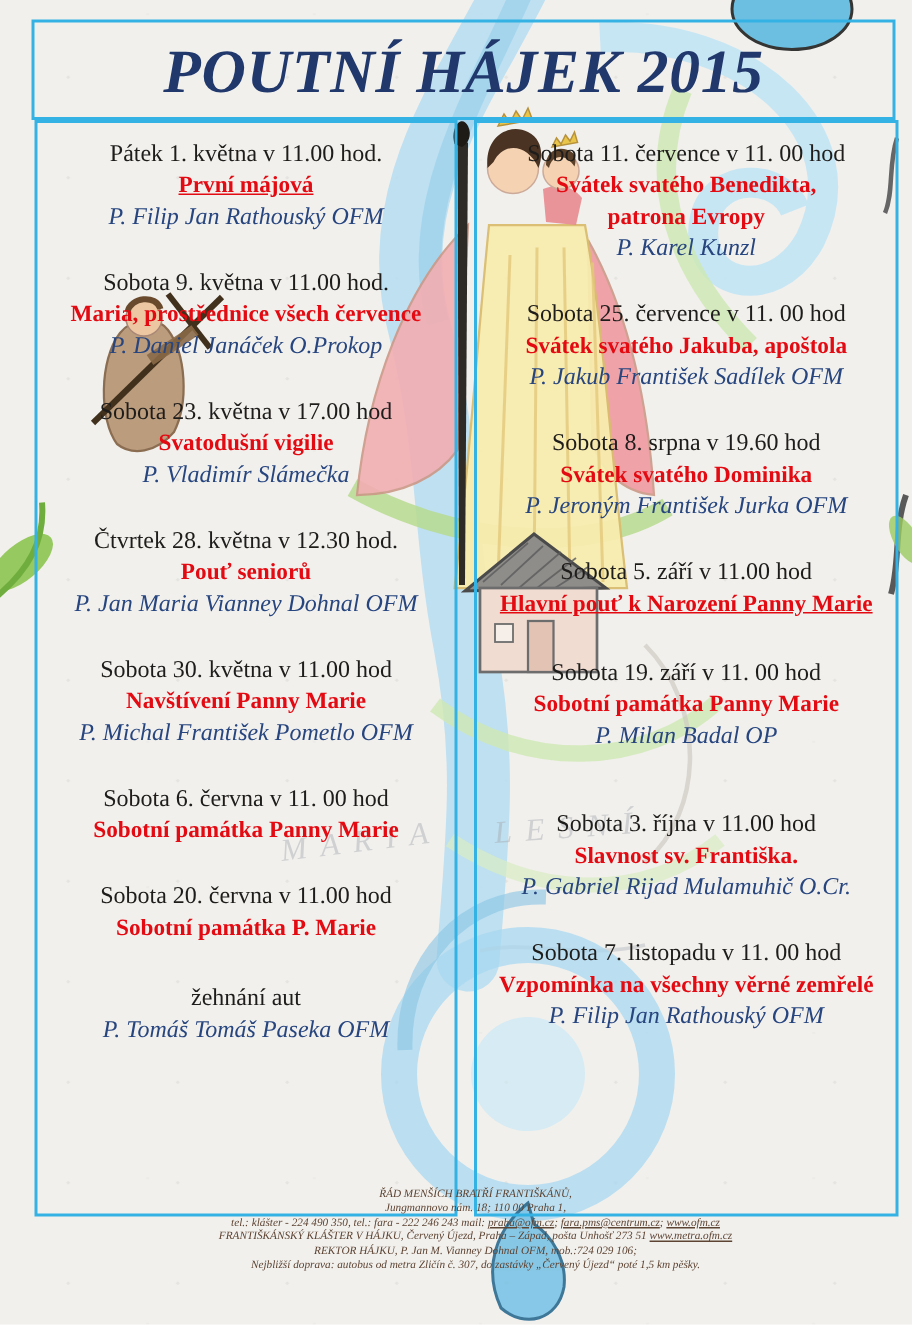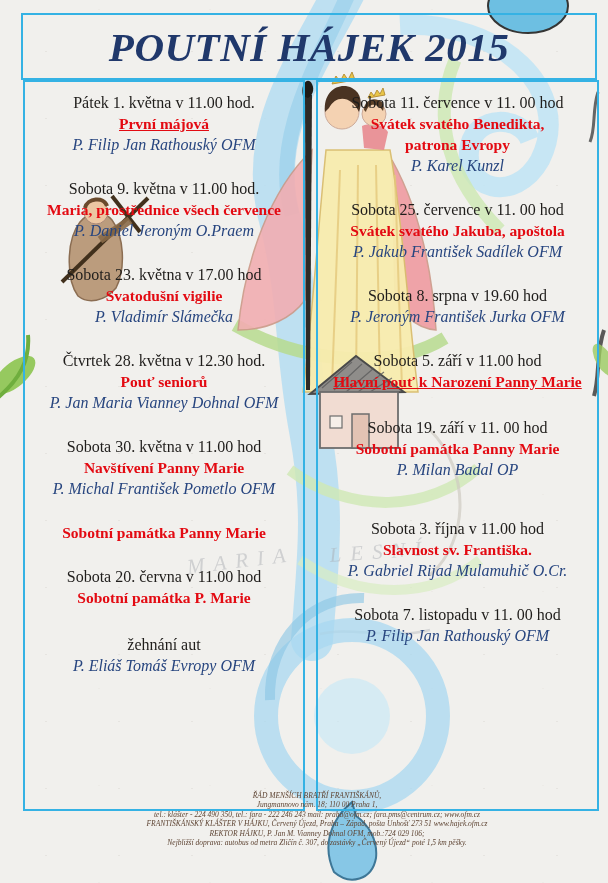--- a/index.html
+++ b/index.html
@@ -38,21 +38,21 @@
   .event .etitle.underlined{text-decoration:underline;}
   .event .note{color:#1f1d1b;margin-top:26px;}
   .event .priest{color:#27457f;font-style:italic;}
   .col-right .event:nth-of-type(5){margin-top:25px;}
   .col-right .event:nth-of-type(6){margin-top:38px;}
   .footer{
     position:absolute;right:11px;top:791px;width:560px;z-index:2;
     text-align:center;font-size:7.5px;line-height:9.4px;
     font-style:italic;color:#5e4433;
   }
-  .flink{margin-top:28px;}
+  .flink{text-decoration:underline;margin-top:28px;}
   .pencil-word{fill:#a7aab0;opacity:0.45;font-size:21px;letter-spacing:9px;font-style:italic;font-family:"Liberation Serif",serif;}
 </style>
 </head>
 <body>
 
 <div class="page">
 
   <svg class="bg" viewBox="0 0 608 883" aria-hidden="true">
 
     <path d="M345 -10 C 310 60, 255 130, 280 220 C 300 300, 295 350, 310 430 C 325 510, 318 560, 312 640" fill="none" stroke="#b5ddf1" stroke-width="42" stroke-linecap="round" opacity="0.85"></path>
@@ -119,84 +119,87 @@
 
   <div class="col col-left">
       <div class="event">
         <div class="date">Pátek 1. května v 11.00 hod.</div>
         <div class="etitle underlined">První májová</div>
         <div class="priest">P. Filip Jan Rathouský OFM</div>
       </div>
       <div class="event">
         <div class="date">Sobota 9. května v 11.00 hod.</div>
         <div class="etitle">Maria, prostřednice všech července</div>
-        <div class="priest">P. Daniel Jeroným O.Praem</div>
+        <div class="priest">P. Daniel Janáček O.Prokop</div>
       </div>
       <div class="event">
         <div class="date">Sobota 23. května v 17.00 hod</div>
         <div class="etitle">Svatodušní vigilie</div>
         <div class="priest">P. Vladimír Slámečka</div>
       </div>
       <div class="event">
         <div class="date">Čtvrtek 28. května v 12.30 hod.</div>
         <div class="etitle">Pouť seniorů</div>
         <div class="priest">P. Jan Maria Vianney Dohnal OFM</div>
       </div>
       <div class="event">
         <div class="date">Sobota 30. května v 11.00 hod</div>
         <div class="etitle">Navštívení Panny Marie</div>
         <div class="priest">P. Michal František Pometlo OFM</div>
       </div>
       <div class="event">
+        <div class="date">Sobota 6. června v 11. 00 hod</div>
         <div class="etitle">Sobotní památka Panny Marie</div>
       </div>
       <div class="event">
         <div class="date">Sobota 20. června v 11.00 hod</div>
         <div class="etitle">Sobotní památka P. Marie</div>
         <div class="note">žehnání aut</div>
-        <div class="priest">P. Eliáš Tomáš Evropy OFM</div>
+        <div class="priest">P. Tomáš Tomáš Paseka OFM</div>
       </div>
     </div>
   <div class="col col-right">
       <div class="event">
         <div class="date">Sobota 11. července v 11. 00 hod</div>
         <div class="etitle">Svátek svatého Benedikta,<br>patrona Evropy</div>
         <div class="priest">P. Karel Kunzl</div>
       </div>
       <div class="event">
         <div class="date">Sobota 25. července v 11. 00 hod</div>
         <div class="etitle">Svátek svatého Jakuba, apoštola</div>
         <div class="priest">P. Jakub František Sadílek OFM</div>
       </div>
       <div class="event">
         <div class="date">Sobota 8. srpna v 19.60 hod</div>
+        <div class="etitle">Svátek svatého Dominika</div>
         <div class="priest">P. Jeroným František Jurka OFM</div>
       </div>
       <div class="event">
         <div class="date">Sobota 5. září v 11.00 hod</div>
         <div class="etitle underlined">Hlavní pouť k Narození Panny Marie</div>
       </div>
       <div class="event">
         <div class="date">Sobota 19. září v 11. 00 hod</div>
         <div class="etitle">Sobotní památka Panny Marie</div>
         <div class="priest">P. Milan Badal OP</div>
       </div>
       <div class="event">
         <div class="date">Sobota 3. října v 11.00 hod</div>
         <div class="etitle">Slavnost sv. Františka.</div>
         <div class="priest">P. Gabriel Rijad Mulamuhič O.Cr.</div>
       </div>
       <div class="event">
         <div class="date">Sobota 7. listopadu v 11. 00 hod</div>
+        <div class="etitle">Vzpomínka na všechny věrné zemřelé</div>
         <div class="priest">P. Filip Jan Rathouský OFM</div>
       </div>
     </div>
 
   <div class="footer">
       <div class="fline"><span>ŘÁD MENŠÍCH BRATŘÍ FRANTIŠKÁNŮ,</span></div>
       <div class="fline"><span>Jungmannovo nám. 18; 110 00 Praha 1,</span></div>
       <div class="fline"><span>tel.: klášter - 224 490 350, tel.: fara - 222 246 243 mail: </span><span class="flink">praha@ofm.cz</span><span>; </span><span class="flink">fara.pms@centrum.cz</span><span>; </span><span class="flink">www.ofm.cz</span></div>
-      <div class="fline"><span>FRANTIŠKÁNSKÝ KLÁŠTER V HÁJKU, Červený Újezd, Praha – Západ, pošta Unhošť 273 51 </span><span class="flink">www.hajek.ofm.cz</span></div>
+      <div class="fline"><span>FRANTIŠKÁNSKÝ KLÁŠTER V HÁJKU, Červený Újezd, Praha – Západ, pošta Unhošť 273 51 </span><span class="flink">www.metra.ofm.cz</span></div>
       <div class="fline"><span>REKTOR HÁJKU, P. Jan M. Vianney Dohnal OFM, mob.:724 029 106;</span></div>
       <div class="fline"><span>Nejbližší doprava: autobus od metra Zličín č. 307, do zastávky „Červený Újezd“ poté 1,5 km pěšky.</span></div>
     </div>
 
 </div>
 
 </body></html>

